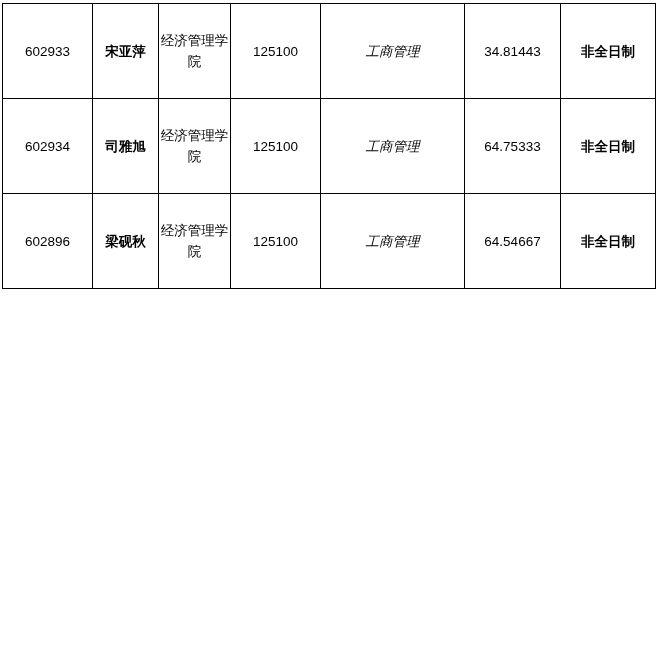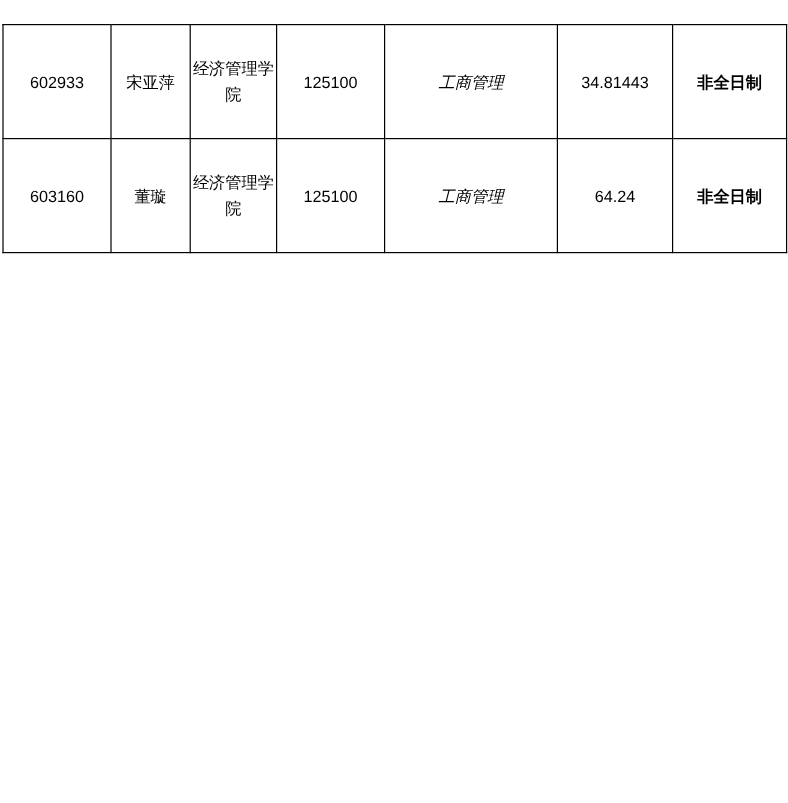--- a/index.html
+++ b/index.html
@@ -18,41 +18,41 @@
     width: 657px;
     height: 669px;
     position: relative;
     box-sizing: border-box;
   }
   table.grid {
     border-collapse: collapse;
     table-layout: fixed;
     width: 653px;
     margin-left: 2px;
-    margin-top: 20px;
+    margin-top: 3px;
     padding-left: 27px;
   }
   table.grid td {
     border: 1px solid #000000;
     text-align: center;
     vertical-align: middle;
     font-size: 13.5px;
     line-height: 21px;
     padding: 2px 1px;
     word-break: break-all;
   }
   .c-id    { width: 90px; }
   .c-name  { width: 66px; }
   .c-dept  { width: 72px; }
   .c-code  { width: 90px; }
   .c-major { width: 144px; }
   .c-score { width: 96px; }
   .c-type  { width: 95px; }
 
-  td.name  { font-size: 13.5px; }
+  td.name  { font-size: 13.5px; font-weight: bold; }
   td.dept  { font-size: 12.5px; line-height: 20px; }
   td.major { font-size: 13.5px; font-style: italic; }
   td.score { font-size: 13.5px; }
   td.type  { font-size: 13.5px; font-weight: bold; }
   tr.row { height: 95px; }
 </style>
 </head>
 <body>
 
 <div class="sheet">
@@ -70,23 +70,32 @@
       <tr class="row">
         <td class="id">602933</td>
         <td class="name">宋亚萍</td>
         <td class="dept">经济管理学院</td>
         <td class="code">125100</td>
         <td class="major">工商管理</td>
         <td class="score">34.81443</td>
         <td class="type">非全日制</td>
       </tr>
       <tr class="row">
-        <td class="id">603160</td>
-        <td class="name">董璇</td>
+        <td class="id">602934</td>
+        <td class="name">司雅旭</td>
         <td class="dept">经济管理学院</td>
         <td class="code">125100</td>
         <td class="major">工商管理</td>
-        <td class="score">64.24</td>
+        <td class="score">64.75333</td>
+        <td class="type">非全日制</td>
+      </tr>
+      <tr class="row">
+        <td class="id">602896</td>
+        <td class="name">梁砚秋</td>
+        <td class="dept">经济管理学院</td>
+        <td class="code">125100</td>
+        <td class="major">工商管理</td>
+        <td class="score">64.54667</td>
         <td class="type">非全日制</td>
       </tr>
     </tbody>
   </table>
 </div>
 
 </body></html>

